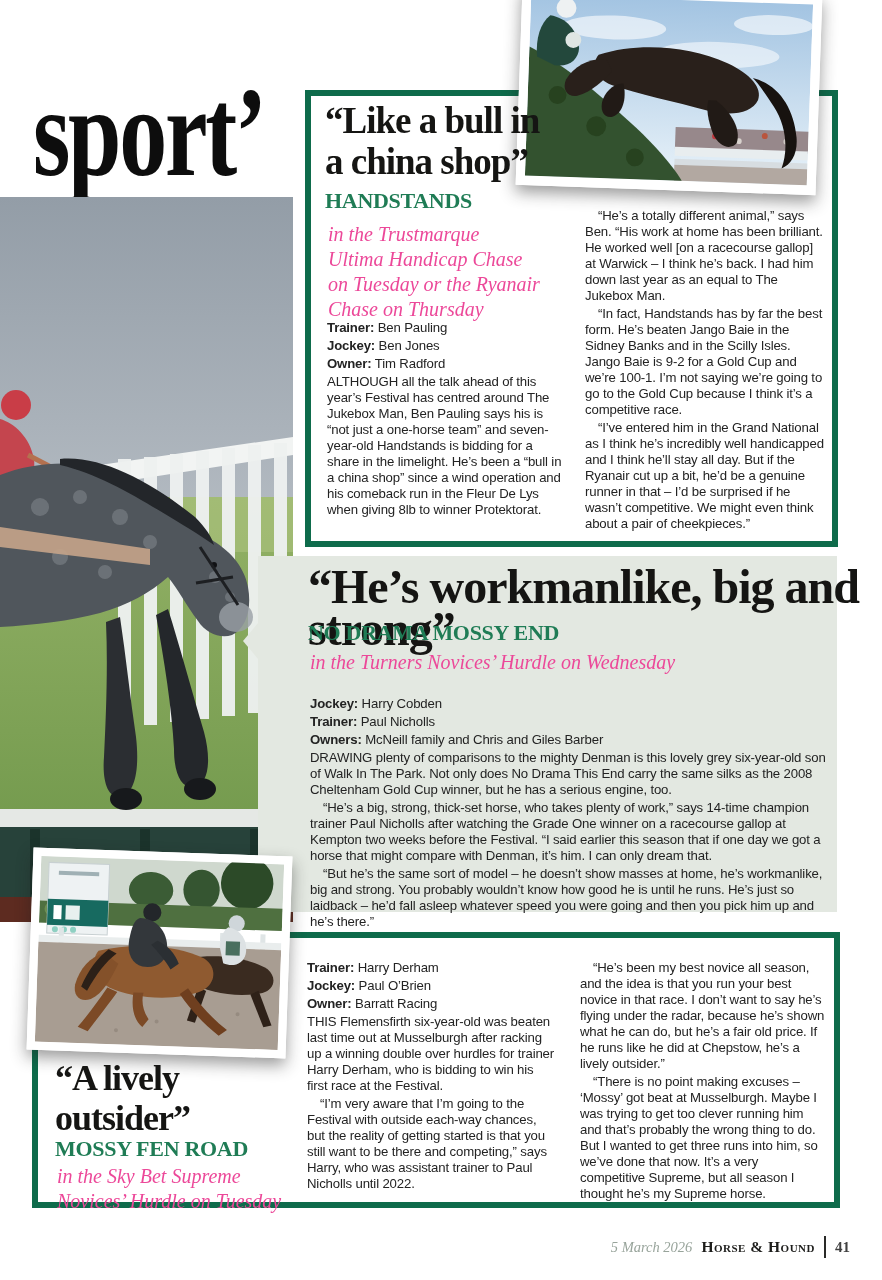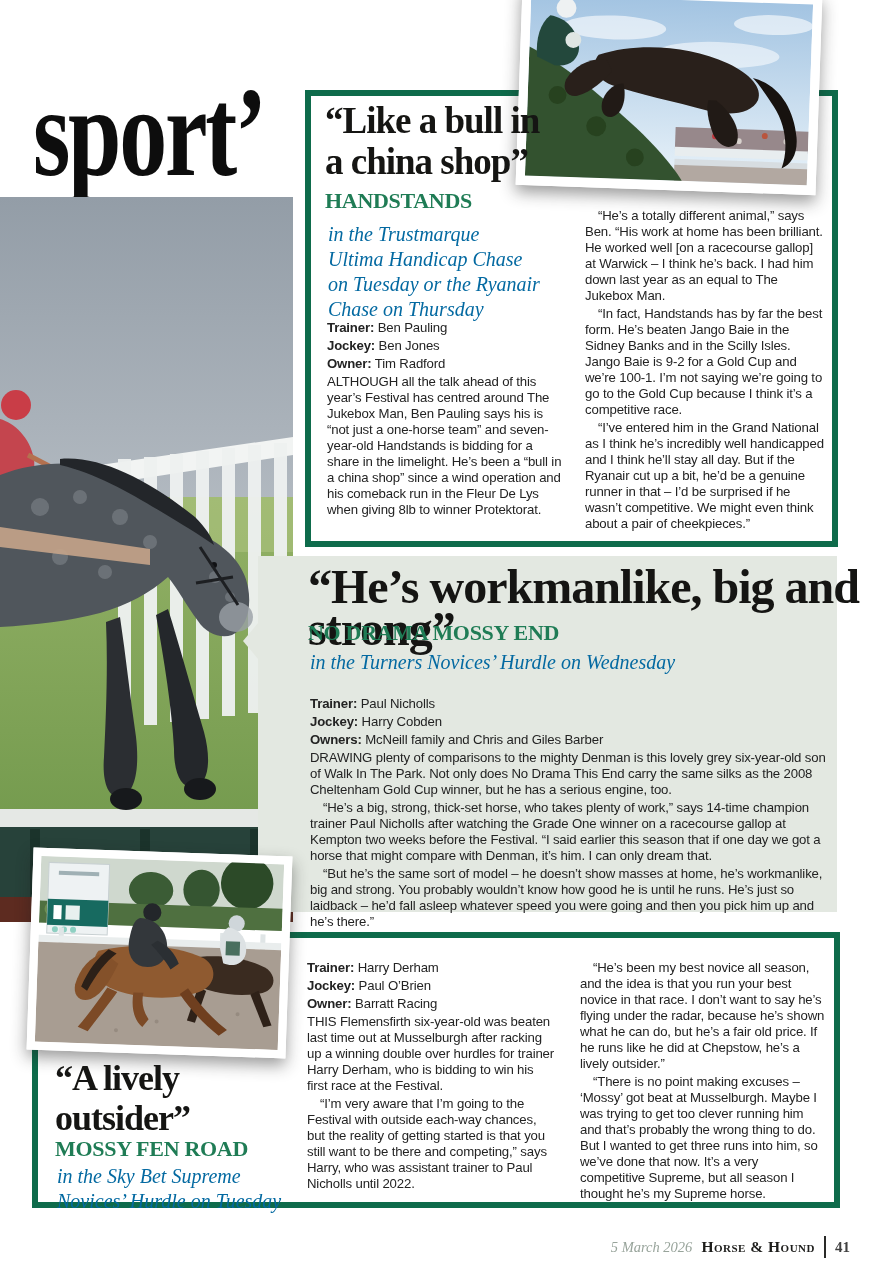--- a/index.html
+++ b/index.html
@@ -7,21 +7,21 @@
         font-family:"Liberation Sans",sans-serif;color:#232323;}
   
   .wordmark{position:absolute;left:33px;top:68px;font-family:"Liberation Serif",serif;
             font-weight:700;font-size:128px;line-height:1;color:#0d0d0d;letter-spacing:-3px;
             transform:scaleX(.75);transform-origin:left top;white-space:nowrap;}
   .headline{font-family:"Liberation Serif",serif;font-weight:700;color:#151513;
             letter-spacing:-1px;white-space:pre-line;}
   .horse-name{font-family:"Liberation Serif",serif;font-weight:700;color:#1f7c55;
               font-size:22px;letter-spacing:-.3px;white-space:nowrap;}
   .race{font-family:"Liberation Serif",serif;font-style:italic;font-weight:500;
-        font-size:20px;line-height:25px;color:#0369a1;white-space:pre-line;}
+        font-size:20px;line-height:25px;color:#ec4899;white-space:pre-line;}
   .bodycol p{margin:2px;font-size:13.2px;line-height:16px;letter-spacing:-.15px;}
   .bodycol p.ind{text-indent:13px;}
   .bodycol b{font-weight:700;}
   
   .gbox{position:absolute;box-sizing:border-box;border:6px solid #0e6b4b;background:#fff;}
   .sagebox{position:absolute;background:#e3e8e1;}
   .sage-notch{position:absolute;width:0;height:0;border-top:18px solid transparent;
               border-bottom:18px solid transparent;border-right:15px solid #e3e8e1;}
   
   .photo{position:absolute;background:#fff;border:9px solid #fff;
@@ -176,22 +176,22 @@
   </div>
 
   <div class="sagebox" style="left:258px;top:556px;width:579px;height:356px;"></div>
   <div class="sage-notch" style="left:243px;top:623px;"></div>
 
   <div class="headline" style="position:absolute;left:308px;top:566px;font-size:48px;line-height:42px;">“He’s workmanlike, big and strong”</div>
   <div class="horse-name" style="position:absolute;left:308px;top:620px;">NO DRAMA MOSSY END</div>
   <div class="race" style="position:absolute;left:310px;top:650px;">in the Turners Novices’ Hurdle on Wednesday</div>
 
   <div class="bodycol" style="position:absolute;left:308px;top:694px;width:520px;">
+    <p><b>Jockey:</b> <span>Harry Cobden</span></p>
     <p><b>Trainer:</b> <span>Paul Nicholls</span></p>
-    <p><b>Jockey:</b> <span>Harry Cobden</span></p>
     <p><b>Owners:</b> <span>McNeill family and Chris and Giles Barber</span></p>
     <p>DRAWING plenty of comparisons to the mighty Denman is this lovely grey six-year-old son of Walk In The Park. Not only does No Drama This End carry the same silks as the 2008 Cheltenham Gold Cup winner, but he has a serious engine, too.</p>
     <p class="ind">“He’s a big, strong, thick-set horse, who takes plenty of work,” says 14-time champion trainer Paul Nicholls after watching the Grade One winner on a racecourse gallop at Kempton two weeks before the Festival. “I said earlier this season that if one day we got a horse that might compare with Denman, it’s him. I can only dream that.</p>
     <p class="ind">“But he’s the same sort of model – he doesn’t show masses at home, he’s workmanlike, big and strong. You probably wouldn’t know how good he is until he runs. He’s just so laidback – he’d fall asleep whatever speed you were going and then you pick him up and he’s there.”</p>
   </div>
 
   <div class="gbox" style="left:32px;top:932px;width:808px;height:276px;"></div>
 
   <div class="photo" style="left:30px;top:852px;width:243px;height:186px;border-width:8px;transform:rotate(2deg);" aria-label="Two racehorses on a training gallop">
     <svg width="243" height="186" viewBox="0 0 241 184">

